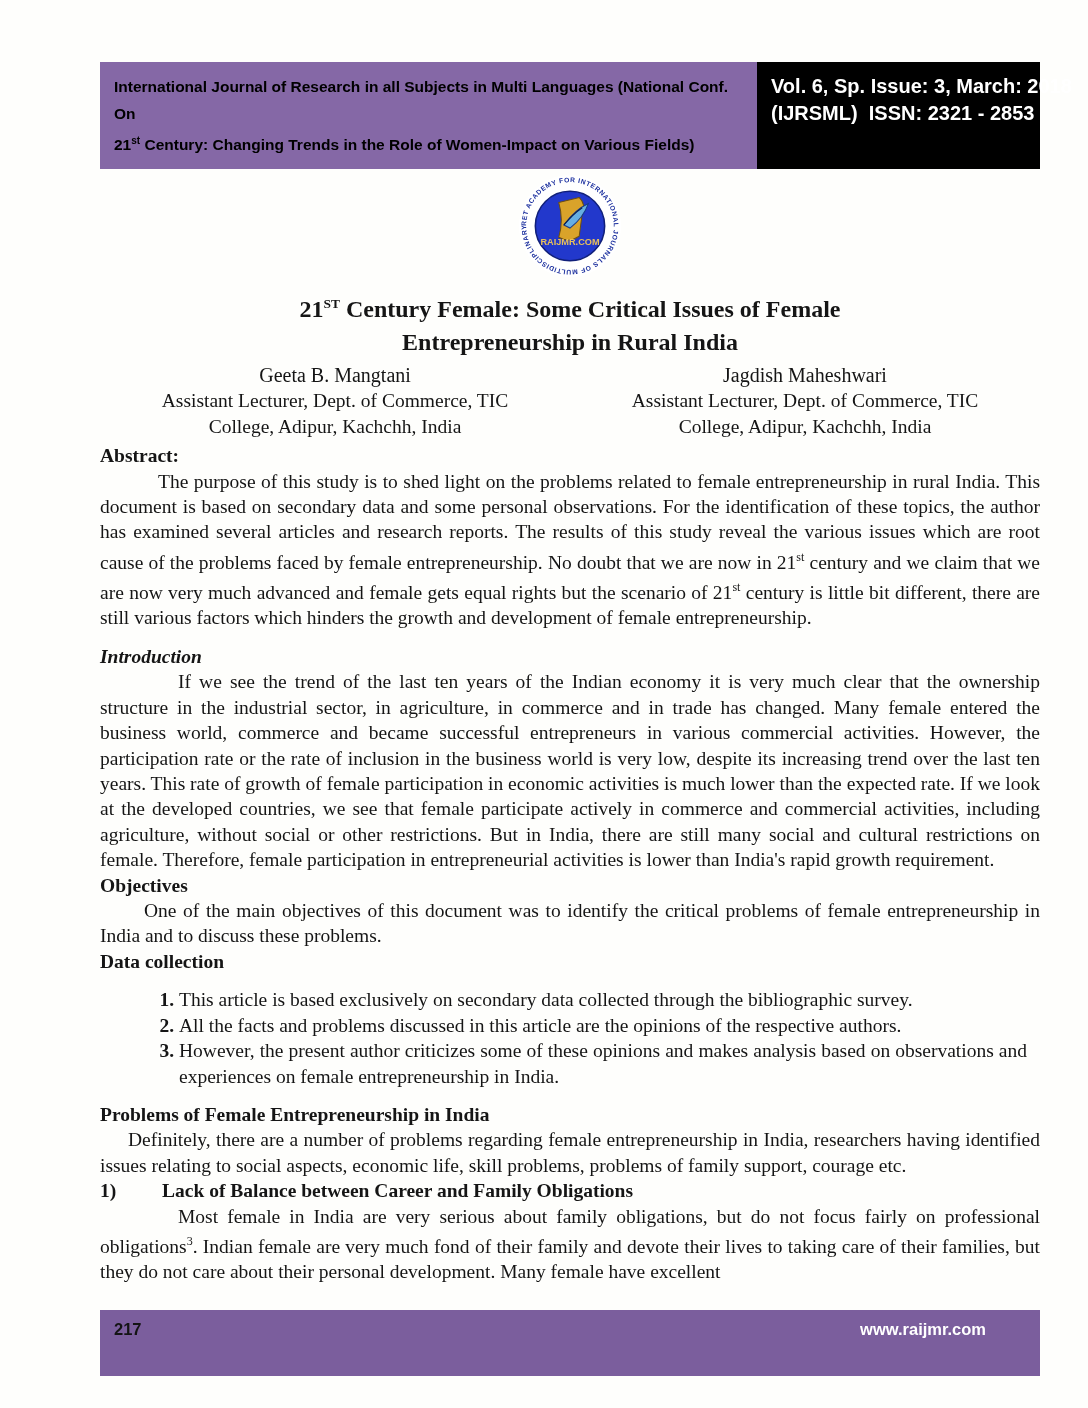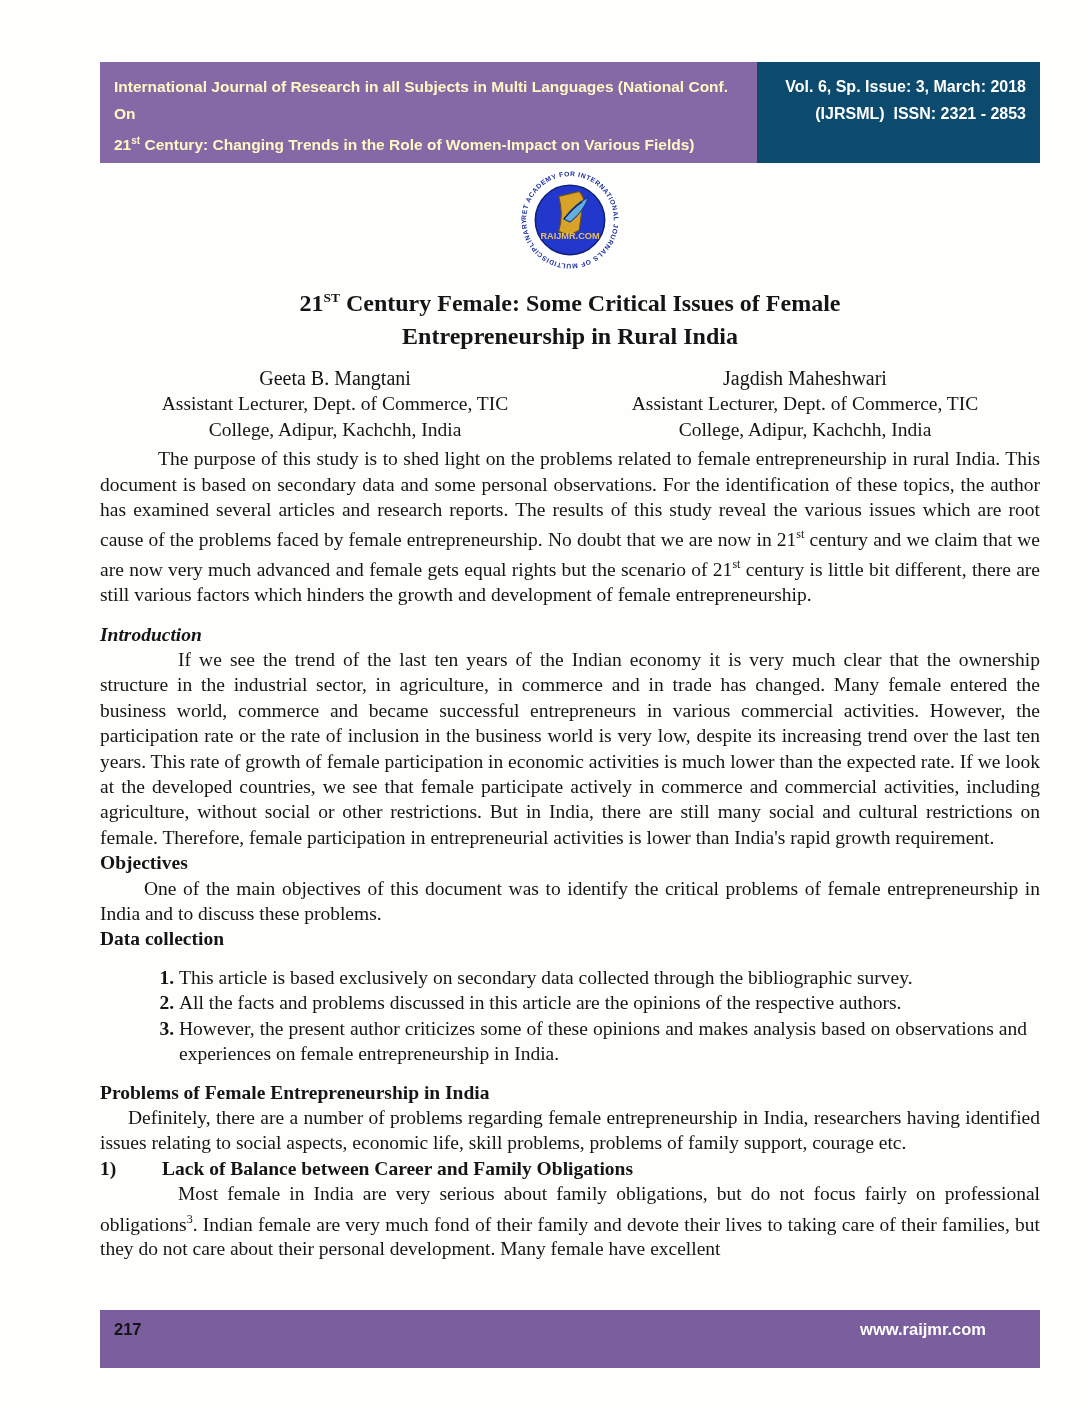--- a/index.html
+++ b/index.html
@@ -5,36 +5,36 @@
   html,body { margin:0; padding:0; background:#ffffff; }
   .page {
     position:relative; width:1088px; height:1408px; background:#fefefc;
     font-family:"Liberation Serif", serif; color:#151515; overflow:hidden;
   }
   .content { position:absolute; left:100px; top:62px; width:940px; }
 
   
   .header { display:flex; font-family:"Liberation Sans", sans-serif; font-weight:bold; }
   .header-left {
-    background:#8568A6; color:#fef9c3; flex:1; padding:11px 16px 5px 14px;
+    background:#8568A6; color:#000000; flex:1; padding:11px 16px 11px 14px;
     font-size:15.5px; line-height:27px;
   }
   .header-right {
-    background:#0c4a6e; color:#ffffff; width:255px; padding:11px 14px;
-    font-size:16px; line-height:27px; text-align:right; white-space:nowrap;
+    background:#000000; color:#ffffff; width:255px; padding:11px 14px;
+    font-size:20px; line-height:27px; text-align:left; white-space:nowrap;
   }
   .sup-hd { font-size:10px; vertical-align:super; }
 
   
   .logo-row { display:flex; justify-content:center; margin-top:6px; }
 
   
   .title { text-align:center; font-weight:bold; font-size:24px; line-height:33px; margin-top:10px; }
   .sup-big { font-size:0.56em; vertical-align:super; }
-  .authors { display:flex; margin-top:12px; }
+  .authors { display:flex; margin-top:3px; }
   .author { flex:1; text-align:center; font-size:19.5px; line-height:26px; }
   .author-name { font-size:20px; }
 
   
   .body { font-size:19.5px; line-height:25.4px; text-align:justify; margin-top:3px; }
   .h { font-weight:bold; }
   .body p { margin:0; }
   .ind-58 { text-indent:58px; }
   .ind-78 { text-indent:78px; }
   .ind-44 { text-indent:44px; }
@@ -42,21 +42,21 @@
   .sup-sm { font-size:0.62em; vertical-align:super; }
   .mt-gap { margin-top:14px;font-style:italic; }
   ol.datalist { margin:13px; padding-left:66px; }
   ol.datalist li { text-align:justify; }
   ol.datalist li::marker { font-weight:bold; }
   .sub-heading { display:flex; font-weight:bold; }
   .sub-heading .num { width:62px; flex:none; }
 
   
   .footer {
-    position:absolute; left:100px; top:1310px; width:940px; height:58px;
+    position:absolute; left:100px; top:1310px; width:940px; height:66px;
     background:#7B5E9D; color:#ffffff; font-family:"Liberation Sans", sans-serif;
     font-weight:bold; font-size:16.5px; box-sizing:border-box; padding-top:7px;
   }
   .footer-line1 { display:flex; justify-content:space-between; padding:0 54px 0 14px; line-height:25px; }
   .footer-pagenum { color:#141414; margin-right:10px; }
   .footer-mid { flex:1; text-align:center; }
   .footer-line2 { text-align:center; line-height:25px; }
 </style>
 </head>
 <body>
@@ -106,20 +106,21 @@
         <div>College, Adipur, Kachchh, India</div>
       </div>
       <div class="author">
         <div class="author-name">Jagdish Maheshwari</div>
         <div>Assistant Lecturer, Dept. of Commerce, TIC</div>
         <div>College, Adipur, Kachchh, India</div>
       </div>
     </div>
 
     <div class="body">
+      <div class="h">Abstract:</div>
       <p class="ind-58"><span>The purpose of this study is to shed light on the problems related to female entrepreneurship in rural India. This document is based on secondary data and some personal observations. For the identification of these topics, the author has examined several articles and research reports. The results of this study reveal the various issues which are root cause of the problems faced by female entrepreneurship. No doubt that we are now in 21</span><span class="sup-sm">st</span><span> century and we claim that we are now very much advanced and female gets equal rights but the scenario of 21</span><span class="sup-sm">st</span><span> century is little bit different, there are still various factors which hinders the growth and development of female entrepreneurship.</span></p>
 
       <div class="h mt-gap">Introduction</div>
       <p class="ind-78">If we see the trend of the last ten years of the Indian economy it is very much clear that the ownership structure in the industrial sector, in agriculture, in commerce and in trade has changed. Many female entered the business world, commerce and became successful entrepreneurs in various commercial activities. However, the participation rate or the rate of inclusion in the business world is very low, despite its increasing trend over the last ten years. This rate of growth of female participation in economic activities is much lower than the expected rate. If we look at the developed countries, we see that female participate actively in commerce and commercial activities, including agriculture, without social or other restrictions. But in India, there are still many social and cultural restrictions on female. Therefore, female participation in entrepreneurial activities is lower than India's rapid growth requirement.</p>
 
       <div class="h">Objectives</div>
       <p class="ind-44">One of the main objectives of this document was to identify the critical problems of female entrepreneurship in India and to discuss these problems.</p>
 
       <div class="h">Data collection</div>
       <ol class="datalist">

